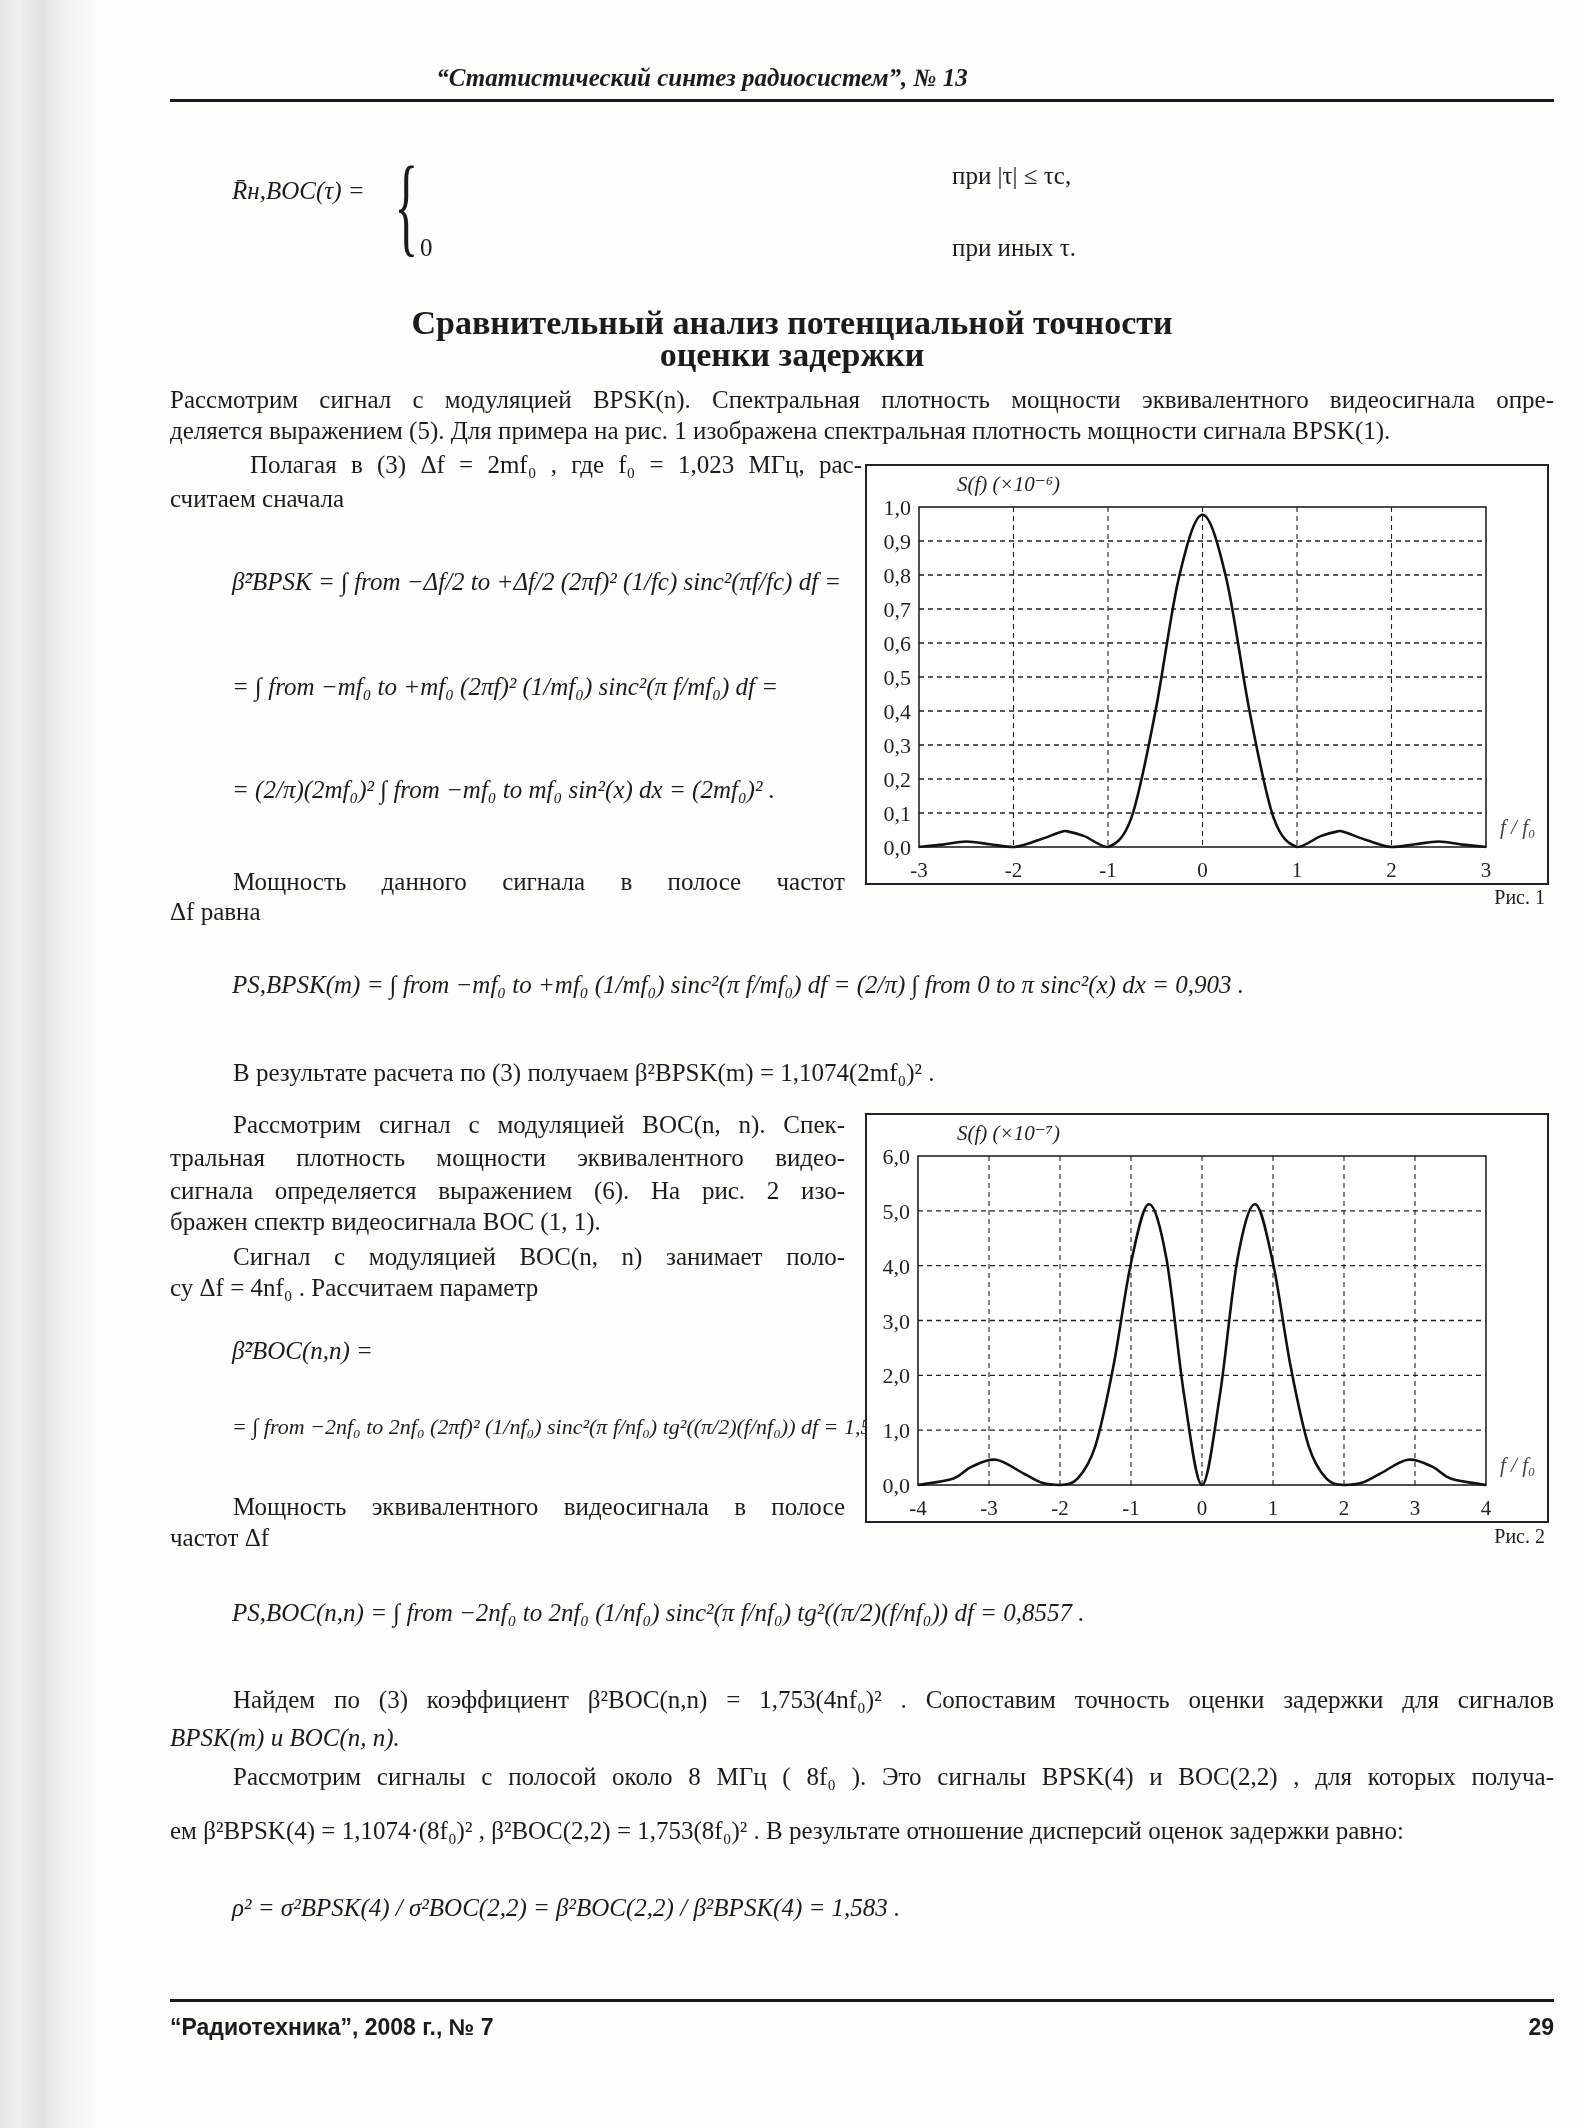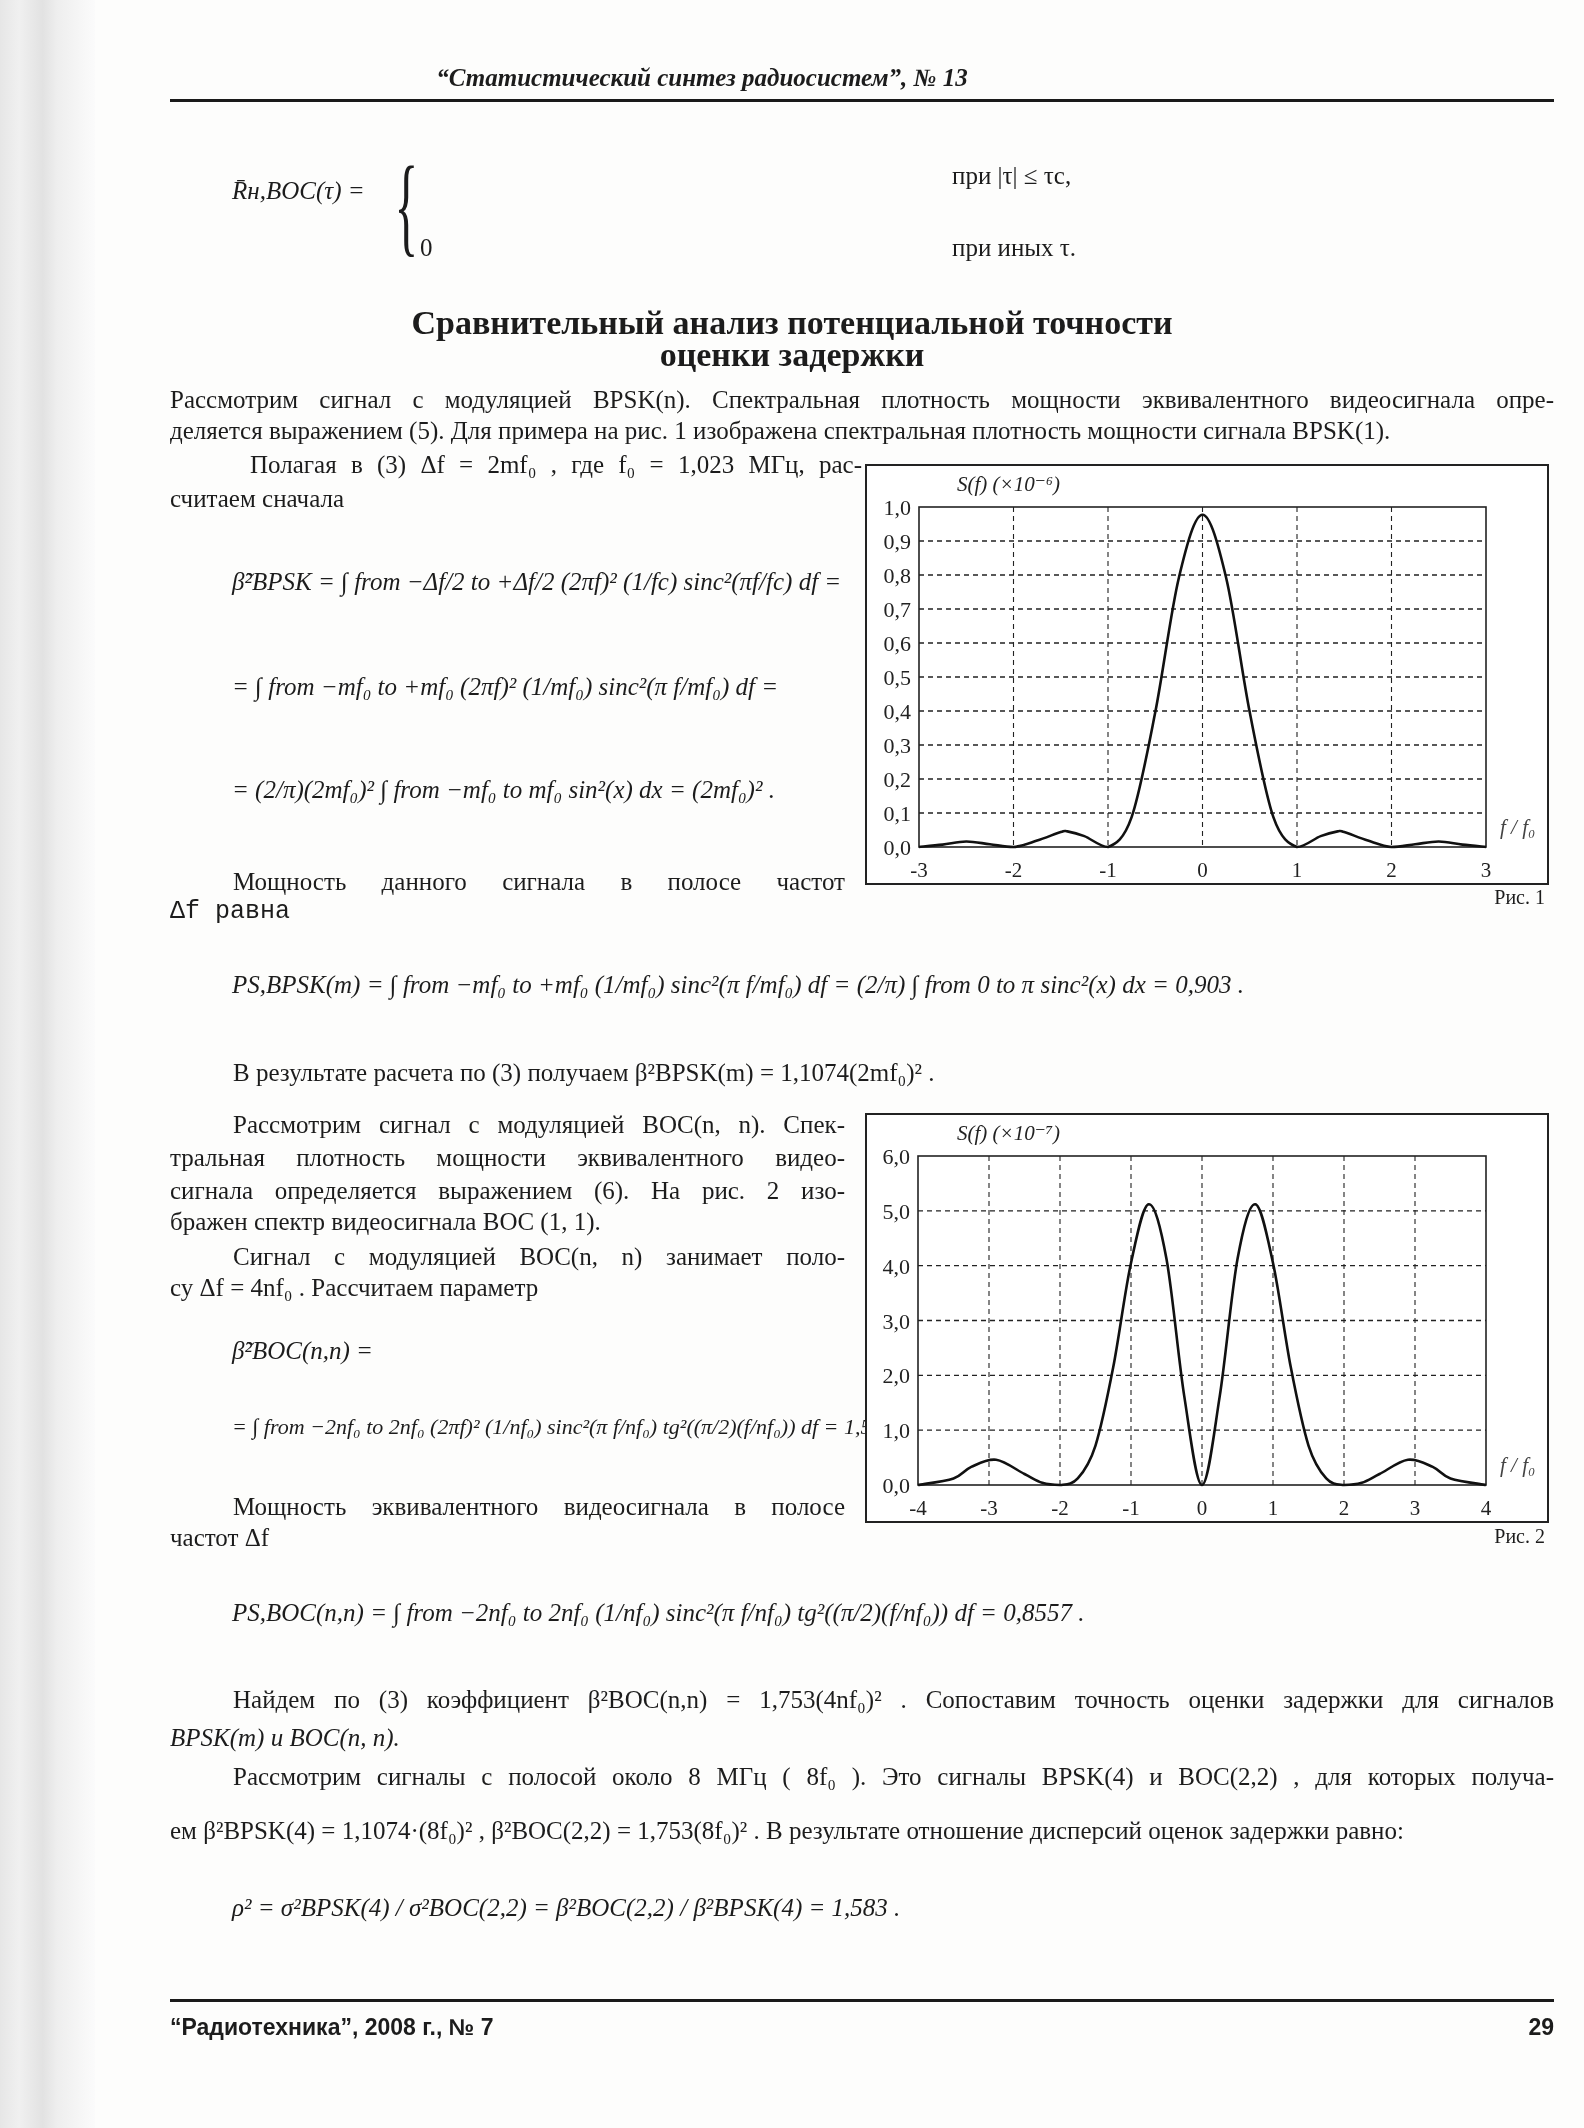--- a/index.html
+++ b/index.html
@@ -48,21 +48,21 @@
 <div class="run" style="left:170px; top:416px;">деляется выражением (5). Для примера на рис. 1 изображена спектральная плотность мощности сигнала BPSK(1).</div>
 
 <div class="just" style="left:250px; width:612px; top:448px;">Полагая в (3)  Δf = 2mf₀ , где  f₀ = 1,023 МГц, рас-</div>
 <div class="run" style="left:170px; top:484px;">считаем сначала</div>
 
 <div class="run i" style="left:232px; top:567px;text-align:center;">β̃²BPSK = ∫ from −Δf/2 to +Δf/2 (2πf)² (1/fc) sinc²(πf/fc) df =</div>
 <div class="run i" style="left:232px; top:672px;">= ∫ from −mf₀ to +mf₀ (2πf)² (1/mf₀) sinc²(π f/mf₀) df =</div>
 <div class="run i" style="left:232px; top:775px;">= (2/π)(2mf₀)² ∫ from −mf₀ to mf₀ sin²(x) dx = (2mf₀)² .</div>
 
 <div class="just" style="left:233px; width:612px; top:865px;">Мощность   данного   сигнала   в   полосе   частот</div>
-<div class="run" style="left:170px; top:897px;font-family:Liberation Mono, monospace;">Δf  равна</div>
+<div class="run" style="left:170px; top:897px;">Δf  равна</div>
 
 <div class="run i" style="left:232px; top:970px;">PS,BPSK(m) = ∫ from −mf₀ to +mf₀ (1/mf₀) sinc²(π f/mf₀) df = (2/π) ∫ from 0 to π sinc²(x) dx = 0,903 .</div>
 
 <div class="run" style="left:233px; top:1058px;">В результате расчета по (3) получаем  β²BPSK(m) = 1,1074(2mf₀)² .</div>
 
 <div class="just" style="left:233px; width:612px; top:1108px;">Рассмотрим сигнал с модуляцией BOC(n, n). Спек-</div>
 <div class="just" style="left:170px; width:675px; top:1141px;">тральная плотность мощности эквивалентного видео-</div>
 <div class="just" style="left:170px; width:675px; top:1174px;">сигнала определяется выражением (6). На рис. 2 изо-</div>
 <div class="run" style="left:170px; top:1207px;">бражен спектр видеосигнала BOC (1, 1).</div>
 <div class="just" style="left:233px; width:612px; top:1240px;">Сигнал с модуляцией BOC(n, n) занимает поло-</div>

